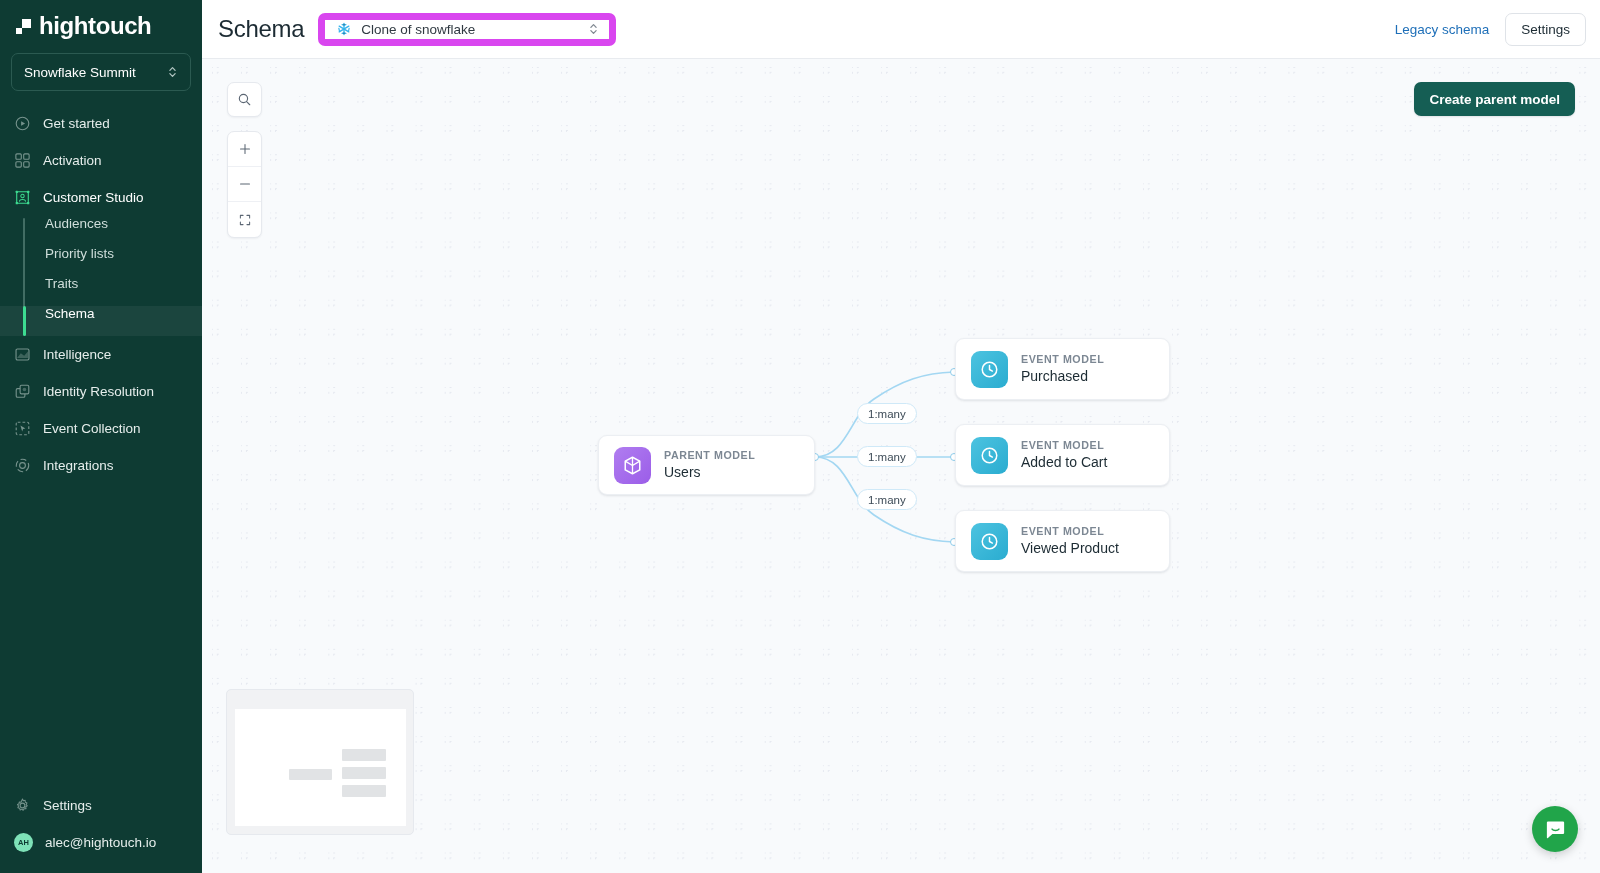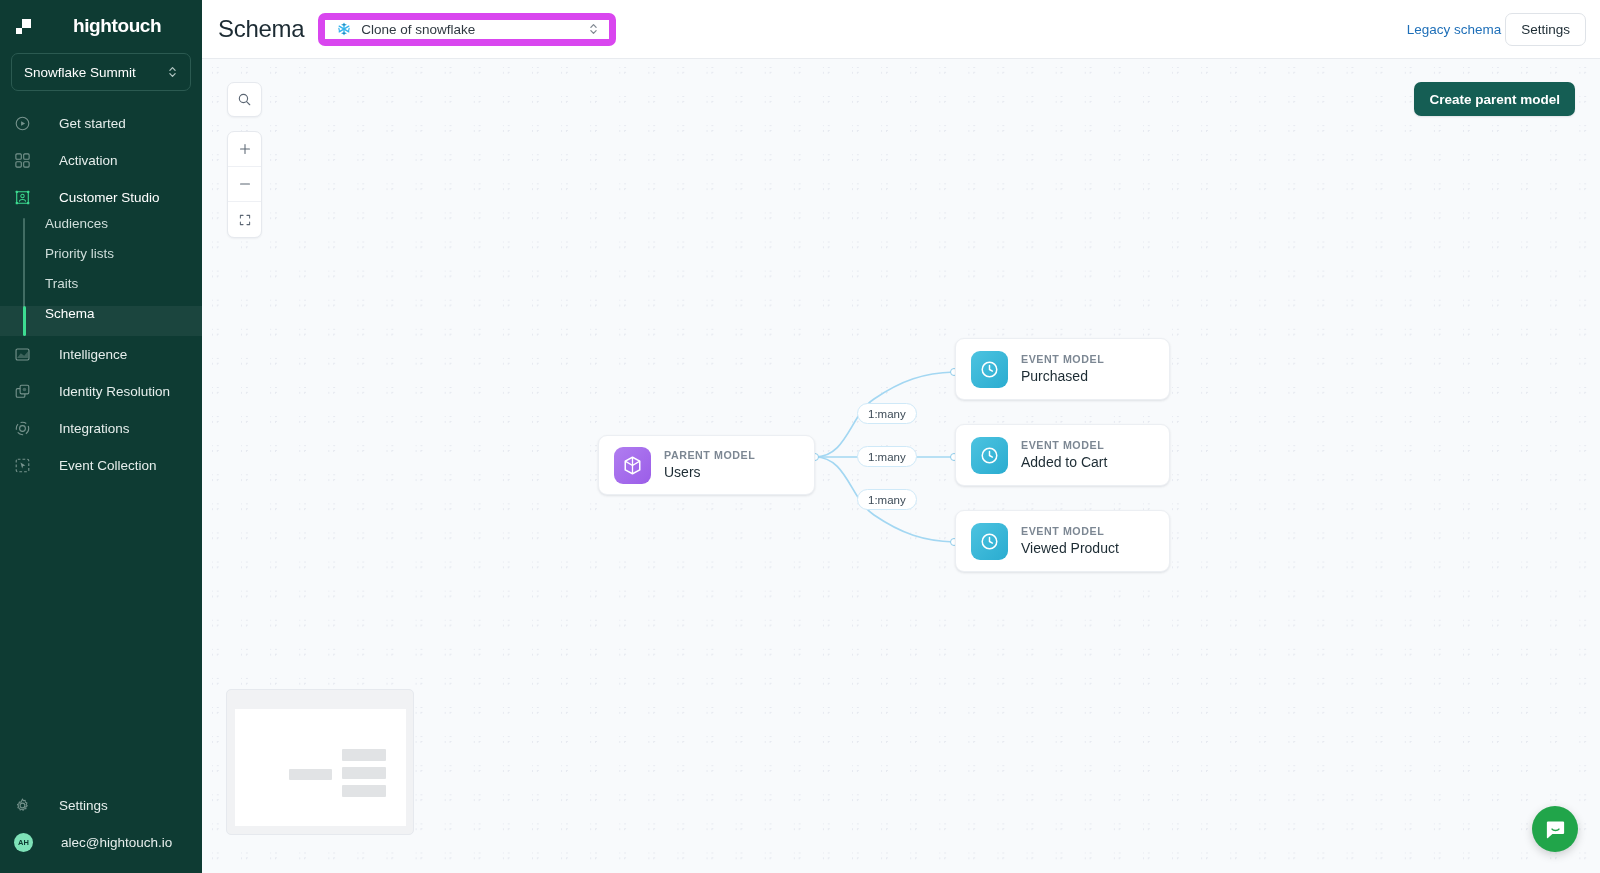--- a/index.html
+++ b/index.html
@@ -22,40 +22,40 @@
   }
   .brand {
     display: flex; align-items: center; gap: 8px;
     padding: 14px 0 10px 16px;
     height: 48px;
   }
   .brand-mark { width: 15px; height: 15px; position: relative; flex: 0 0 15px; }
   .brand-mark i { position: absolute; background: #ffffff; display: block; }
   .brand-mark i.a { left: 0; bottom: 0; width: 6px; height: 6px; }
   .brand-mark i.b { right: 0; top: 0; width: 9px; height: 9px; }
-  .brand-text { font-size: 19px; font-weight: 700; letter-spacing: -0.4px; color: #fff; margin-left: 34px; }
+  .brand-text { font-size: 24px; font-weight: 700; letter-spacing: -0.4px; color: #fff; }
 
   .workspace-switcher {
     margin: 5px 11px 14px 11px;
     height: 38px;
     border: 1px solid #2b5a51;
     border-radius: 7px;
     display: flex; align-items: center;
     padding: 0 12px;
     cursor: pointer;
   }
   .workspace-switcher .ws-name {
     flex: 1; font-size: 13.5px; color: #ffffff; font-weight: 500;
     white-space: nowrap; overflow: hidden; text-overflow: ellipsis;
   }
   .chev-updown { width: 11px; height: 14px; flex: 0 0 11px; opacity: .85; }
 
   .nav { padding: 0 0 0 0; }
   .nav-item {
-    display: flex; align-items: center; gap: 28px;
+    display: flex; align-items: center; gap: 12px;
     height: 37px; padding-left: 14px; padding-right: 2px;
     cursor: pointer; position: relative;
   }
   .nav-ico { width: 17px; height: 17px; flex: 0 0 17px; opacity: .72; }
   .nav-item.active-parent .nav-ico { opacity: 1; }
   .nav-label { font-size: 13.5px; color: #e6eeec; font-weight: 500; white-space: nowrap; }
   .nav-item.active-parent .nav-label { color: #ffffff; }
 
   .subnav { position: relative; padding-left: 0; }
   .subnav .rail {
@@ -98,21 +98,21 @@
   }
   .page-title { font-size: 24px; font-weight: 400; color: #1c2b33; letter-spacing: -.3px; }
   .model-select {
     width: 298px; height: 33px;
     border: 7px solid #d946ef; border-radius: 7px;
     background: #fff;
     display: flex; align-items: center; gap: 9px;
     padding: 0 10px 0 11px; cursor: pointer;
   }
   .model-select .sel-text { flex: 1; font-size: 13.5px; color: #303a42; white-space: nowrap; overflow: hidden; text-overflow: ellipsis; }
-  .topbar-right { margin-left: auto; display: flex; align-items: center; gap: 4px; }
+  .topbar-right { margin-left: auto; display: flex; align-items: center; gap: 16px; }
   .link-btn { font-size: 13.5px; color: #1e6fb8; cursor: pointer; }
   .ghost-btn {
     height: 33px; padding: 0 15px;
     border: 1px solid #dfe3e8; border-radius: 7px; background: #fff;
     font-size: 13.5px; color: #1c2b33; font-weight: 500;
     display: flex; align-items: center; cursor: pointer;
     font-family: "Liberation Sans", sans-serif;
   }
 
   
@@ -294,32 +294,32 @@
         <svg class="nav-ico" viewBox="0 0 20 20" fill="none">
           <rect x="2.6" y="6.6" width="10.2" height="10.2" rx="1.6" stroke="#9fb5b0" stroke-width="1.3"></rect>
           <rect x="7.2" y="2.6" width="10.2" height="10.2" rx="1.6" stroke="#9fb5b0" stroke-width="1.3" fill="#0e3b33"></rect>
           <circle cx="12.3" cy="7.7" r="2.1" fill="#9fb5b0" opacity=".55"></circle>
         </svg>
         <span class="nav-label">Identity Resolution</span>
       </div>
 
       <div class="nav-item">
         <svg class="nav-ico" viewBox="0 0 20 20" fill="none">
+          <rect x="2.6" y="2.6" width="14.8" height="14.8" rx="1.8" stroke="#9fb5b0" stroke-width="1.3" stroke-dasharray="3.2 2.4"></rect>
+          <path d="M7.6 6.4 L13.4 10 L10.7 10.7 L9.6 13.4 Z" fill="#9fb5b0"></path>
+        </svg>
+        <span class="nav-label">Event Collection</span>
+      </div>
+
+      <div class="nav-item">
+        <svg class="nav-ico" viewBox="0 0 20 20" fill="none">
           <circle cx="10" cy="10" r="7.3" stroke="#9fb5b0" stroke-width="1.3" stroke-dasharray="7 3.4"></circle>
           <circle cx="10" cy="10" r="3.4" stroke="#9fb5b0" stroke-width="1.3"></circle>
         </svg>
         <span class="nav-label">Integrations</span>
-      </div>
-
-      <div class="nav-item">
-        <svg class="nav-ico" viewBox="0 0 20 20" fill="none">
-          <rect x="2.6" y="2.6" width="14.8" height="14.8" rx="1.8" stroke="#9fb5b0" stroke-width="1.3" stroke-dasharray="3.2 2.4"></rect>
-          <path d="M7.6 6.4 L13.4 10 L10.7 10.7 L9.6 13.4 Z" fill="#9fb5b0"></path>
-        </svg>
-        <span class="nav-label">Event Collection</span>
       </div>
 
     </div>
 
     <div class="nav-spacer"></div>
 
     <div class="nav-bottom">
       <div class="nav-item">
         <svg class="nav-ico" viewBox="0 0 20 20" fill="none">
           <circle cx="10" cy="10" r="2.8" stroke="#9fb5b0" stroke-width="1.3"></circle>

